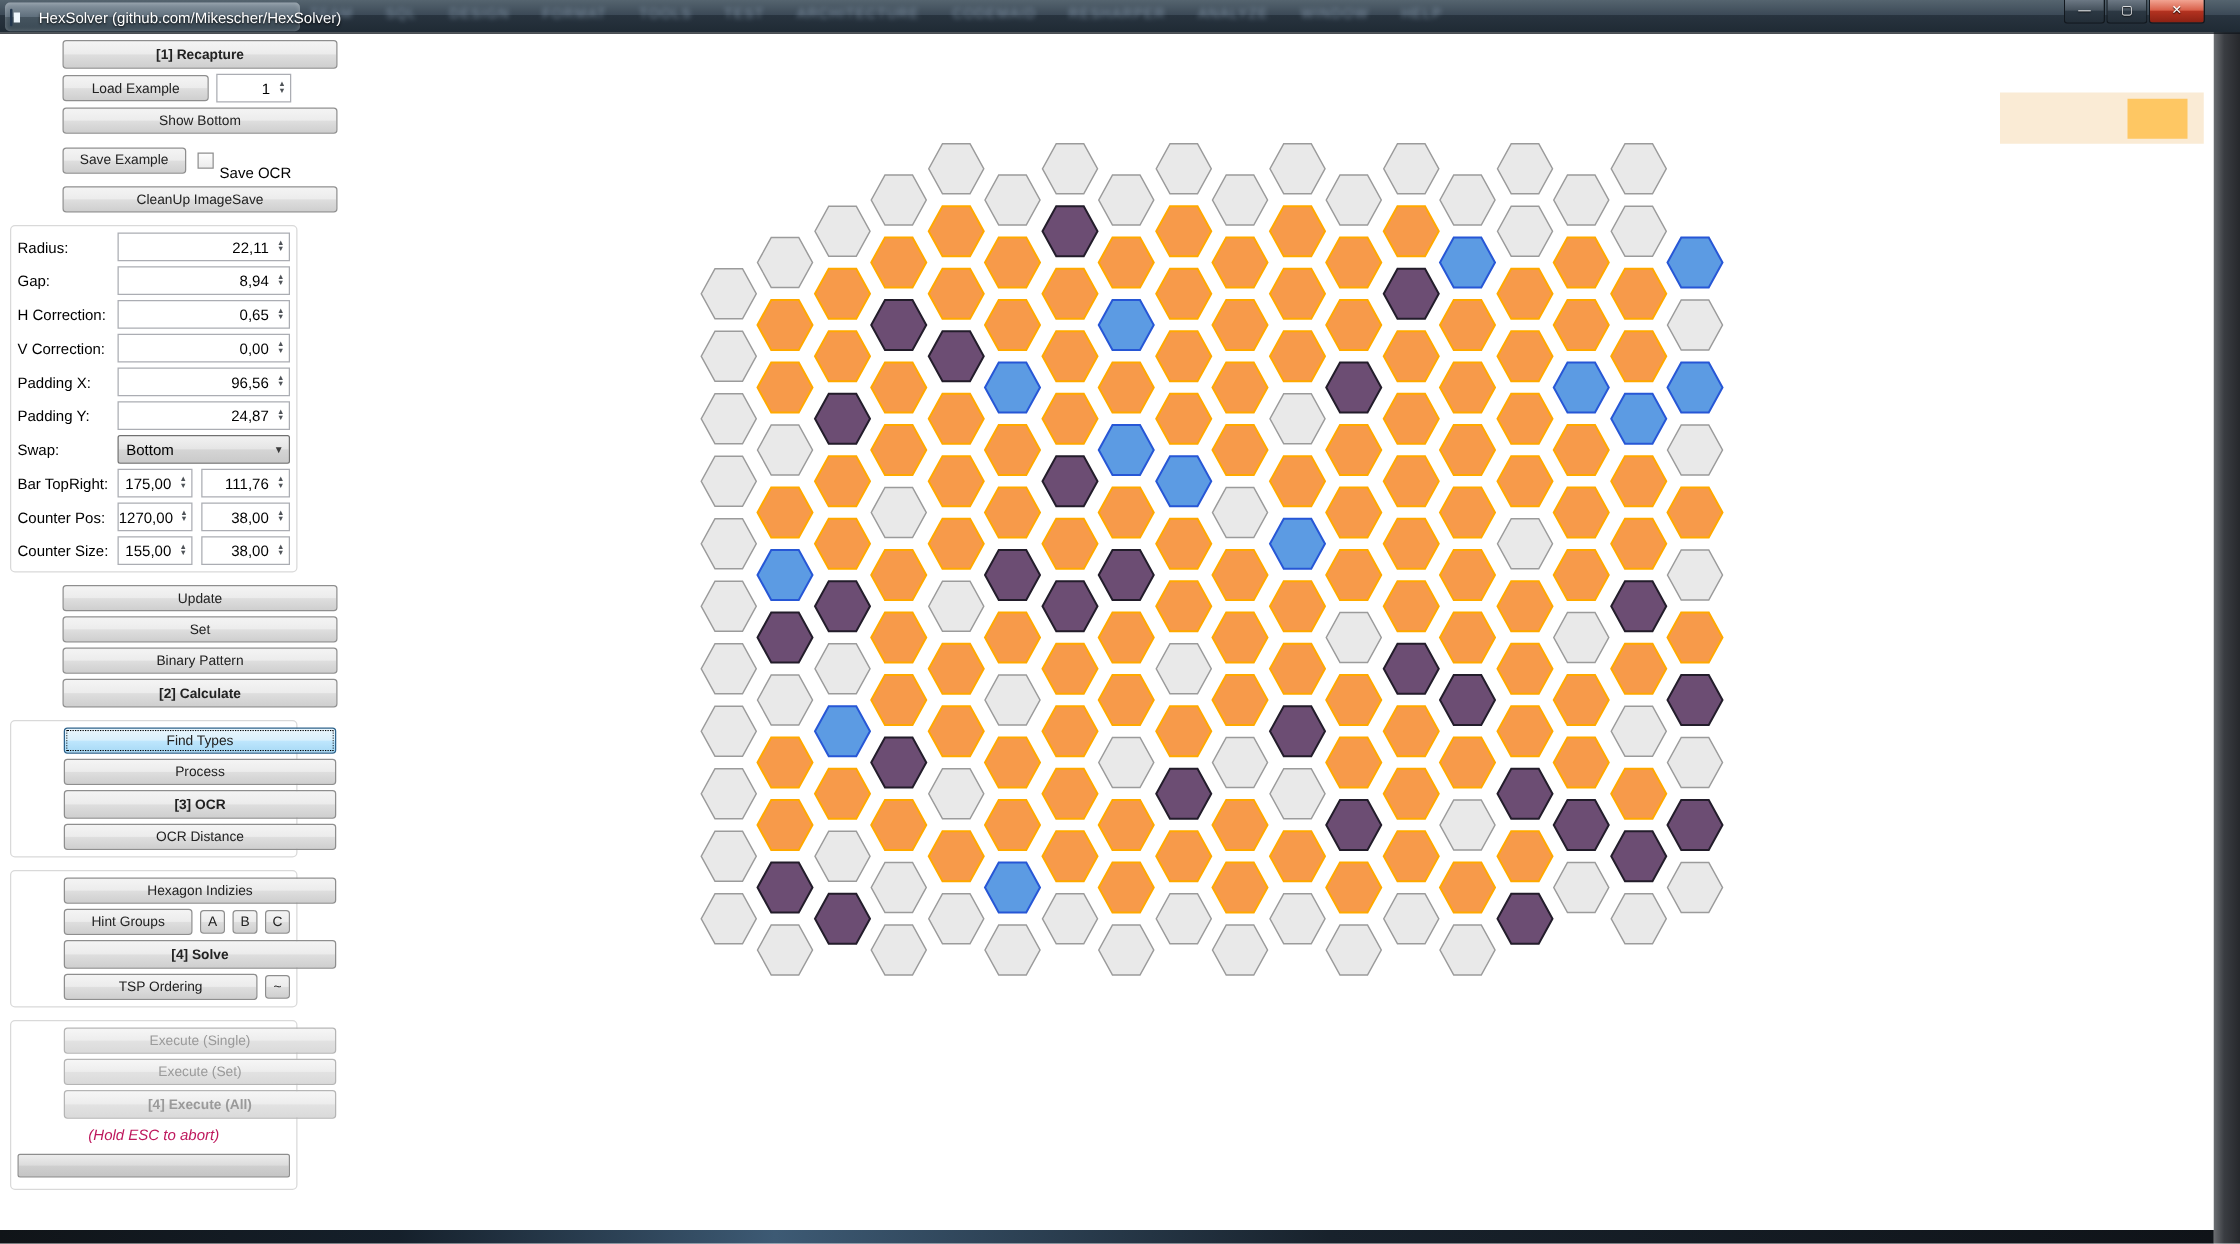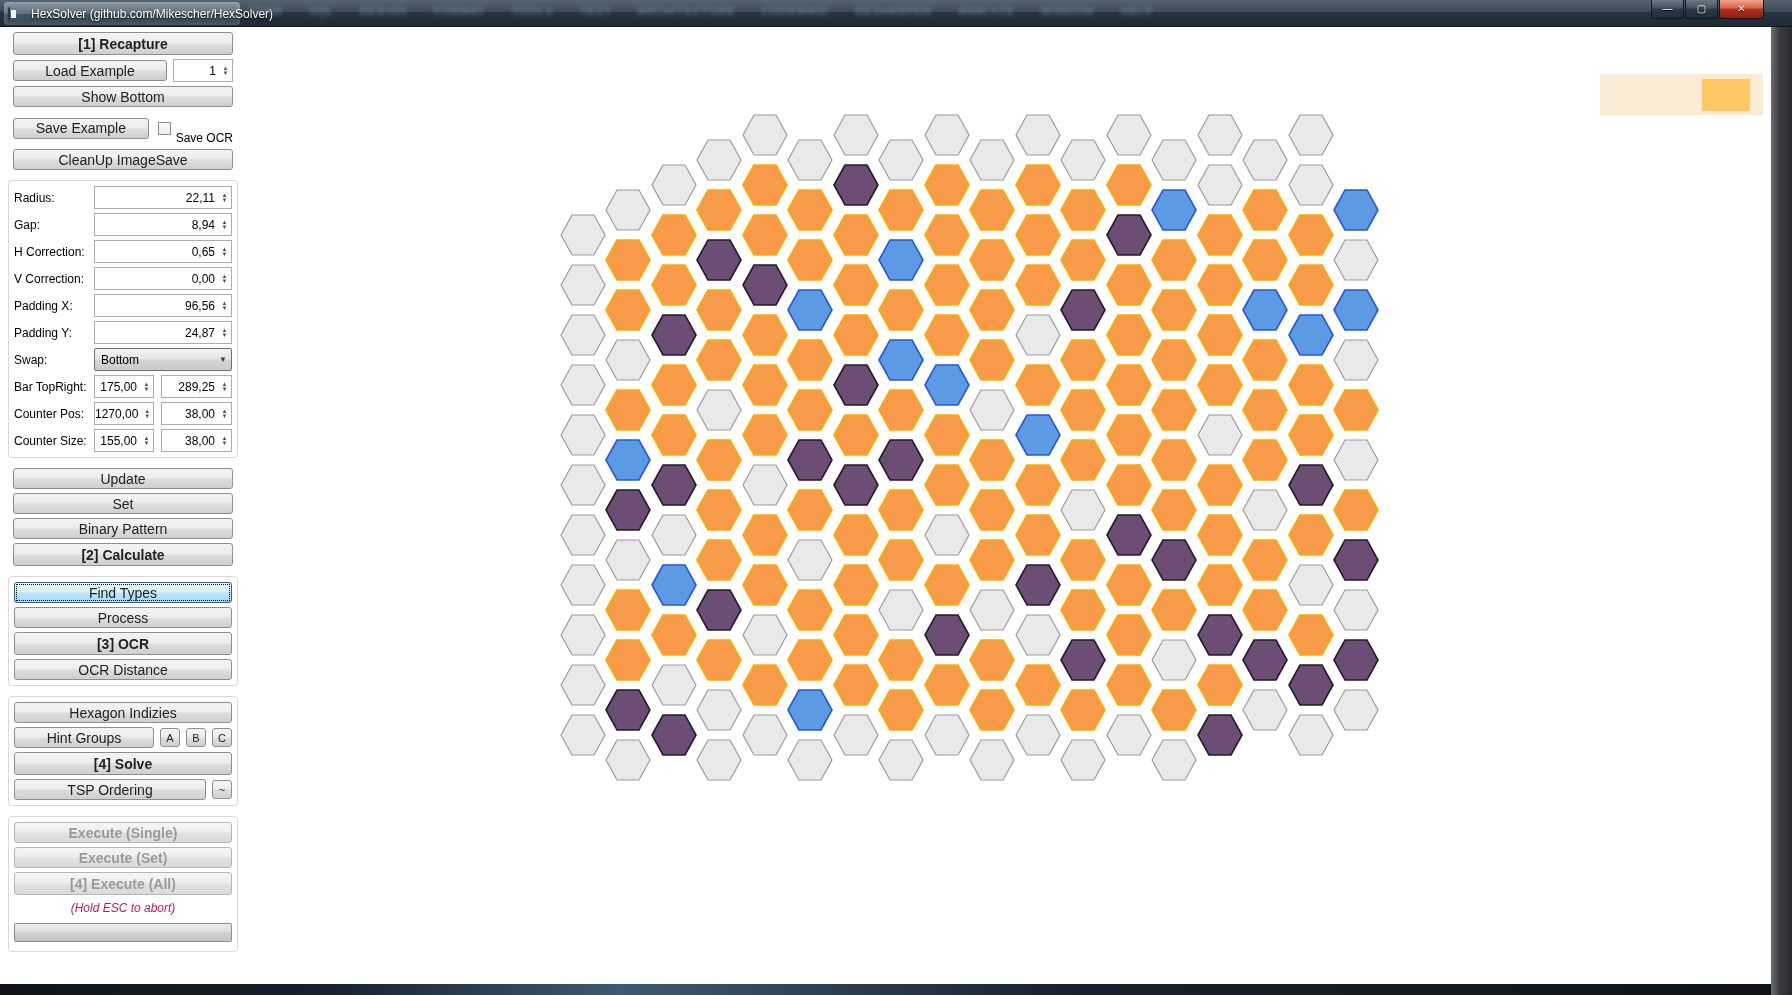--- a/index.html
+++ b/index.html
@@ -31,25 +31,25 @@
     color:#fff; font-size:10px; border-radius:0 0 3px 3px; margin-left:1px; text-shadow:0 1px 1px #000; }
   .winbtn.close { width:45px; background:linear-gradient(180deg,#f2a492 0%,#d8604a 45%,#b33220 50%,#8c2113 100%); }
   .winbtn .glyph { line-height:10px; }
 
   
   #sidebar { position:absolute; left:8px; top:32px; width:230px; }
   .group { border:1px solid #d9d9d9; border-radius:4px; padding:5px 5px; margin-bottom:10px; background:#fff; }
   .group.noborder { border:none; padding:0 5px; }
   .btn { display:flex; align-items:center; justify-content:center; height:21px; width:100%;
     background:linear-gradient(180deg,#f4f4f4 0%,#ececec 48%,#dedede 52%,#cfcfcf 100%);
-    border:1px solid #8e8e8e; border-radius:3px; font-size:14px; color:#222; margin-bottom:4px; cursor:default; }
+    border:1px solid #8e8e8e; border-radius:3px; font-size:11px; color:#222; margin-bottom:4px; cursor:default;margin-left:37px; }
   .btn.bold { font-weight:bold; height:23px; }
   .btn.focused { background:linear-gradient(180deg,#eaf6fd 0%,#d9f0fc 48%,#bee6fd 52%,#a7d9f5 100%);
     border:1px solid #2c628b; outline:1px dotted #000; outline-offset:-3px; }
-  .btn.disabled { color:#9a9a9a; background:linear-gradient(180deg,#f6f6f6,#ededed 48%,#e2e2e2 52%,#dadada); border-color:#b5b5b5;font-weight:bold; }
+  .btn.disabled { color:#9a9a9a; background:linear-gradient(180deg,#f6f6f6,#ededed 48%,#e2e2e2 52%,#dadada); border-color:#b5b5b5; }
   .row { display:flex; align-items:center; margin-bottom:4px; }
   .row .btn { margin-bottom:0; }
 
   .field-row { display:flex; align-items:center; height:23px; margin-bottom:4px; }
   .field-label { width:80px; font-size:12px; color:#000; }
   .spinbox { flex:1; display:flex; align-items:center; border:1px solid #abadb3; background:#fff; height:23px; }
   .spinbox .val { flex:1; text-align:right; font-size:12px; padding-right:3px; color:#000; }
   .spin-arrows { width:13px; display:flex; flex-direction:column; align-items:center; justify-content:center; color:#4f5358; }
   .spin-arrows span { font-size:6px; line-height:5px; }
   .spinbox.half { flex:none; width:60px; }
@@ -212,21 +212,21 @@
         <span class="field-label">Bar TopRight:</span>
         <div class="spinbox half">
             <div class="val">175,00</div>
             <div class="spin-arrows">
               <span>▲</span>
               <span>▼</span>
             </div>
           </div>
         <div class="pair-gap"></div>
         <div class="spinbox half" style="flex:1">
-            <div class="val">289,25</div>
+            <div class="val">111,76</div>
             <div class="spin-arrows">
               <span>▲</span>
               <span>▼</span>
             </div>
           </div>
       </div>
       <div class="field-row">
         <span class="field-label">Counter Pos:</span>
         <div class="spinbox half">
             <div class="val">1270,00</div>

